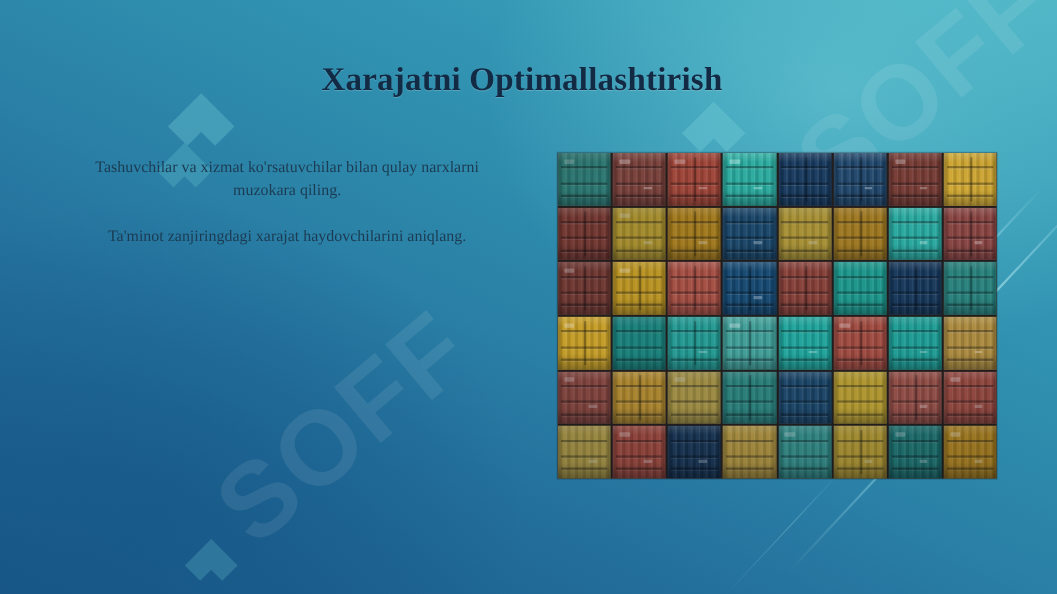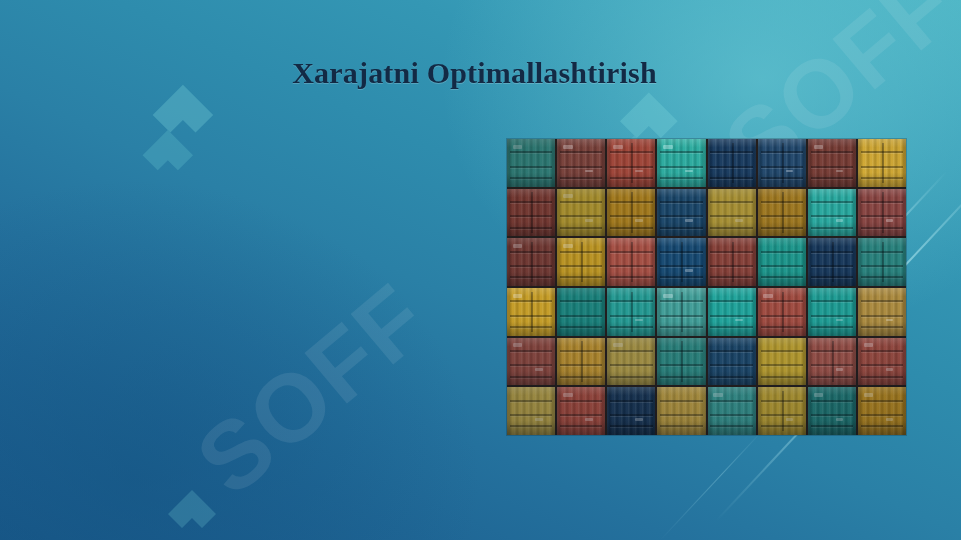--- a/index.html
+++ b/index.html
@@ -240,20 +240,24 @@
   </svg>
   <svg class="wm-logo lg-c" viewBox="0 0 100 100">
     <path d="M18 44 L42 20 L66 44 L52 58 L42 48 L32 58 Z" fill="#7fd8dd"></path>
   </svg>
 
   <div class="wm-text wm-a">SOFF</div>
   <div class="wm-text wm-b">SOFF</div>
 
   <h1 class="title">Xarajatni Optimallashtirish</h1>
 
+  <div class="body-col">
+    <p>Tashuvchilar va xizmat ko'rsatuvchilar bilan qulay narxlarni muzokara qiling.</p>
+    <p>Ta'minot zanjiringdagi xarajat haydovchilarini aniqlang.</p>
+  </div>
 
   <div class="photo">
     <div class="grid" id="container-grid">
         <div class="cell" style="background: rgb(46, 156, 142); filter: brightness(0.83) saturate(0.92);">
           <div class="crossbar b1"></div>
           <div class="crossbar b2"></div>
           <div class="crossbar b3"></div>
           <div class="mark m1"></div>
         </div>
         <div class="cell" style="background: rgb(123, 58, 47); filter: brightness(1.06) saturate(0.95);">

